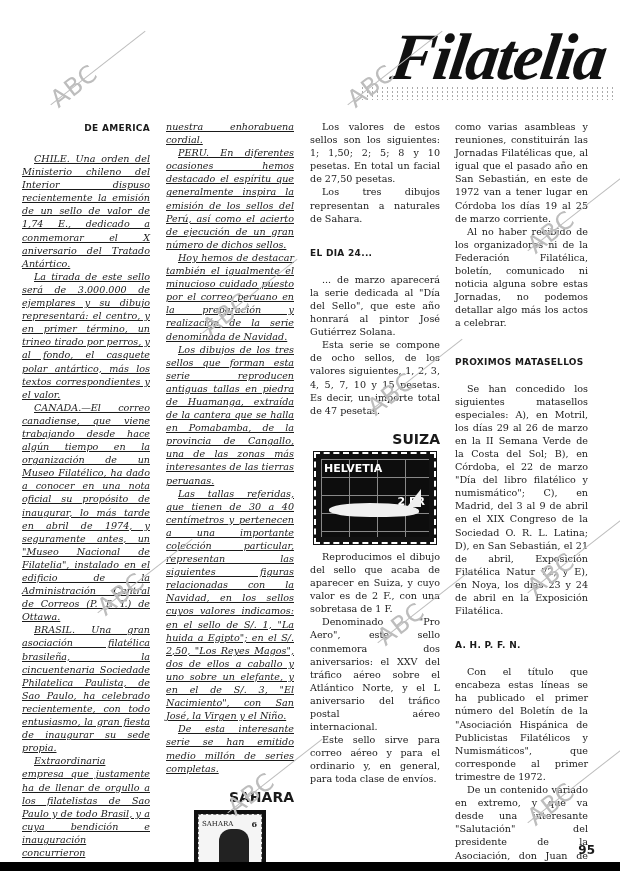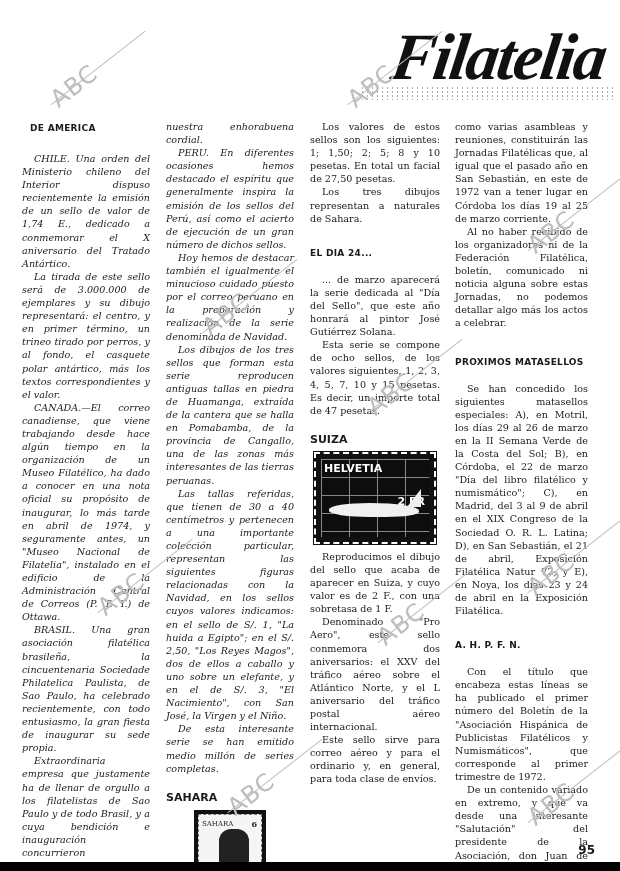--- a/index.html
+++ b/index.html
@@ -18,33 +18,33 @@
   .masthead-speckle {
     position: absolute; left: 0; right: 0; bottom: 2px; height: 14px;
     background-image: radial-gradient(#555 0.7px, transparent 1px);
     background-size: 5px 4px; opacity: 0.5;
   }
   .col {
     position: absolute; top: 120px; font-size: 9.6px; line-height: 13.1px;
     text-align: justify; hyphens: auto;
   }
   .col p { margin: 0; text-indent: 12px; }
-  .col p.italic { font-style: italic; }
+  .col p.italic { font-style: italic; text-decoration: underline; }
   .col1 { left: 22px; width: 128px; }
   .col2 { left: 166px; width: 128px; }
   .col3 { left: 310px; width: 130px; }
   .col4 { left: 455px; width: 133px; }
   .head {
     font-family: "DejaVu Sans", "Liberation Sans", sans-serif; font-weight: bold;
     font-size: 9px; text-align: left; margin: 10px 0 14px 0; letter-spacing: 0.3px; line-height: 12px;
   }
-  .head.left { text-align: left; margin-top: 2px; margin-bottom: 18px; padding-left: 8px; }
+  .head.left { text-align: right; margin-top: 2px; margin-bottom: 18px; padding-left: 8px; }
   .stamp-cap {
     font-family: "DejaVu Sans", "Liberation Sans", sans-serif; font-weight: bold;
-    font-size: 11px; text-align: left; margin: 16px 0 6px 0;
+    font-size: 14px; text-align: right; margin: 16px 0 6px 0;
   }
   .stamp-sahara {
     margin: 0 auto 14px auto; width: 72px; height: 106px; background: #111; padding: 4px;
     box-sizing: border-box; position: relative;
   }
   .stamp-sahara .inner {
     width: 100%; height: 100%; background: #f5f5f5; position: relative;
     border: 1px dashed #777; box-sizing: border-box; overflow: hidden;
   }
   .stamp-sahara .country { position: absolute; left: 3px; top: 3px; font-size: 7px; }

